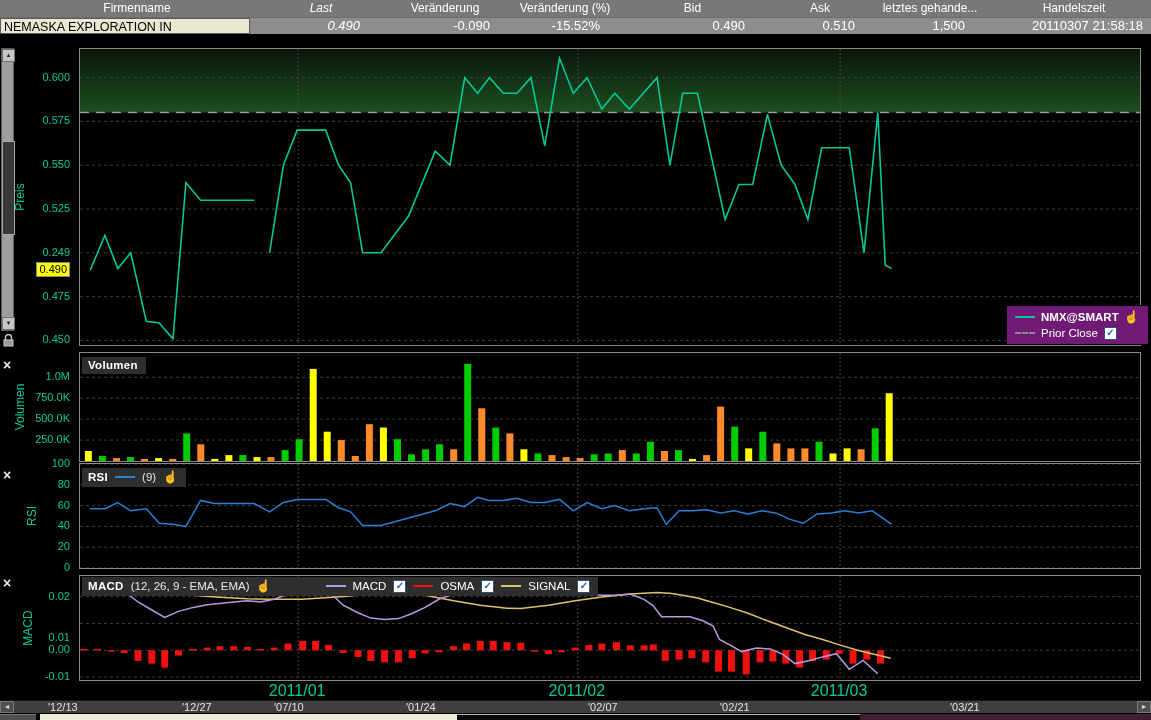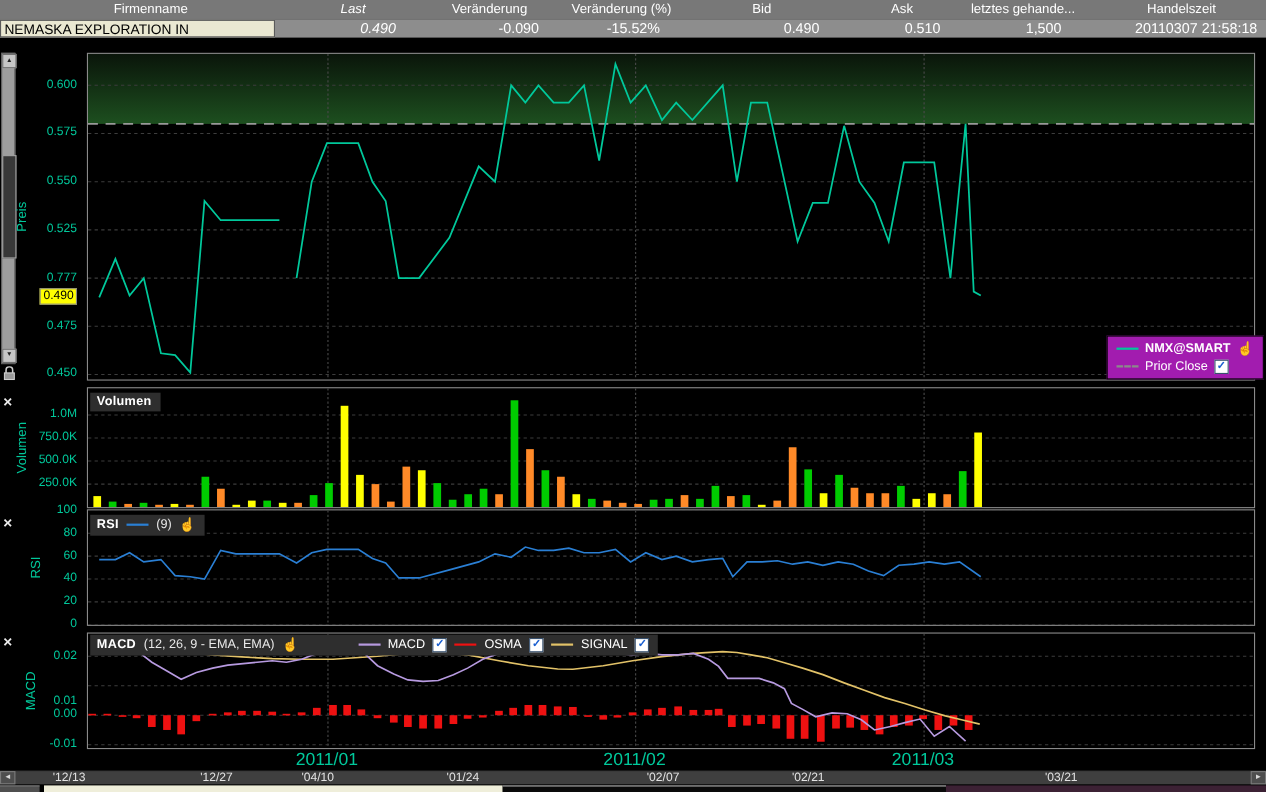--- a/index.html
+++ b/index.html
@@ -33,21 +33,21 @@
              padding:0 2px 1px 2px;border:1px solid #888;}
   
   .chip{position:absolute;background:#2e2e2e;color:#fff;font-size:11.5px;display:flex;
         align-items:center;padding:2px 8px 3px 6px;gap:7px;white-space:nowrap;}
   .chip b{font-weight:bold;letter-spacing:.3px;}
   .chip .dim{color:#e8e8e8;}
   .sw{display:inline-block;width:20px;height:0;border-top:2px solid #fff;vertical-align:middle;}
   .hand{color:#9db9da;font-size:12px;}
   .cb{display:inline-block;width:11px;height:11px;background:#fff;border:1px solid #37506e;
       color:#1a5fd0;font-size:10px;line-height:10px;text-align:center;font-weight:bold;}
-  #price-legend{position:absolute;left:1006px;top:305px;background:#a21caf;border:1px solid #000;
+  #price-legend{position:absolute;left:1006px;top:305px;background:#701a75;border:1px solid #000;
                 padding:3px 8px;font-size:11.5px;color:#fff;}
   #price-legend .row{display:flex;align-items:center;gap:6px;height:16px;}
   .dash-sw{display:inline-block;width:20px;height:0;border-top:2px dashed #8a8a8a;}
   
   #vscroll{position:absolute;left:1px;top:48px;width:13px;height:283px;background:#9e9e9e;
            border:1px solid #5d5d5d;box-sizing:border-box;}
   .vbtn{position:absolute;left:0;width:11px;height:11px;background:#c6c6c6;border:1px solid #707070;
         color:#222;font-size:6px;line-height:10px;text-align:center;}
   #vthumb{position:absolute;left:0;top:92px;width:11px;height:92px;background:#383838;
           border:1px solid #a8a8a8;}
@@ -139,21 +139,21 @@
   <span class="xclose" style="top:469px;">×</span>
   <span class="xclose" style="top:577px;">×</span>
 
   <div class="gutter" id="g-price" style="top:48px;height:298px;">
     <span class="vtitle" style="left:20px;top:149px;">Preis</span>
     <span id="price-tag" style="top: 214.343px;">0.490</span>
   <div class="tick" style="top: 22.566px;">0.600</div>
       <div class="tick" style="top: 66.3789px;">0.575</div>
       <div class="tick" style="top: 110.192px;">0.550</div>
       <div class="tick" style="top: 154.005px;">0.525</div>
-      <div class="tick" style="top: 197.818px;">0.777</div>
+      <div class="tick" style="top: 197.818px;">0.249</div>
       <div class="tick" style="top: 241.631px;">0.475</div>
       <div class="tick" style="top: 285.443px;">0.450</div>
     </div>
   <div class="gutter" id="g-volume" style="top:352px;height:110px;">
     <span class="vtitle" style="left:20px;top:55px;">Volumen</span>
   <div class="tick" style="top: 18.2791px;">1.0M</div>
       <div class="tick" style="top: 39.2093px;">750.0K</div>
       <div class="tick" style="top: 60.1395px;">500.0K</div>
       <div class="tick" style="top: 81.0698px;">250.0K</div>
     </div>
@@ -399,21 +399,21 @@
       <span class="month-label" style="left: 297.144px;">2011/01</span>
       <span class="month-label" style="left: 576.854px;">2011/02</span>
       <span class="month-label" style="left: 839.082px;">2011/03</span>
     </div>
 
   <div id="hscroll">
     <span class="hbtn" style="left:0;">◄</span>
     <span class="hbtn" style="right:0;">►</span>
   <span class="hs-label" style="left: 48px;">'12/13</span>
       <span class="hs-label" style="left: 182px;">'12/27</span>
-      <span class="hs-label" style="left: 274px;">'04/10</span>
+      <span class="hs-label" style="left: 274px;">'07/10</span>
       <span class="hs-label" style="left: 406px;">'01/24</span>
       <span class="hs-label" style="left: 588px;">'02/07</span>
       <span class="hs-label" style="left: 720px;">'02/21</span>
       <span class="hs-label" style="left: 823px; margin-top: 33px;">'03/07</span>
       <span class="hs-label" style="left: 950px;">'03/21</span>
     </div>
 
   <div class="sliver" style="left:0;width:36px;background:#4f4f4f;border-top:1px solid #777;"></div>
   <div class="sliver" style="left:40px;width:417px;background:#efeeda;"></div>
   <div class="sliver" style="left:457px;width:403px;background:#0a0a0a;border-top:1px solid #b5b5b5;"></div>

